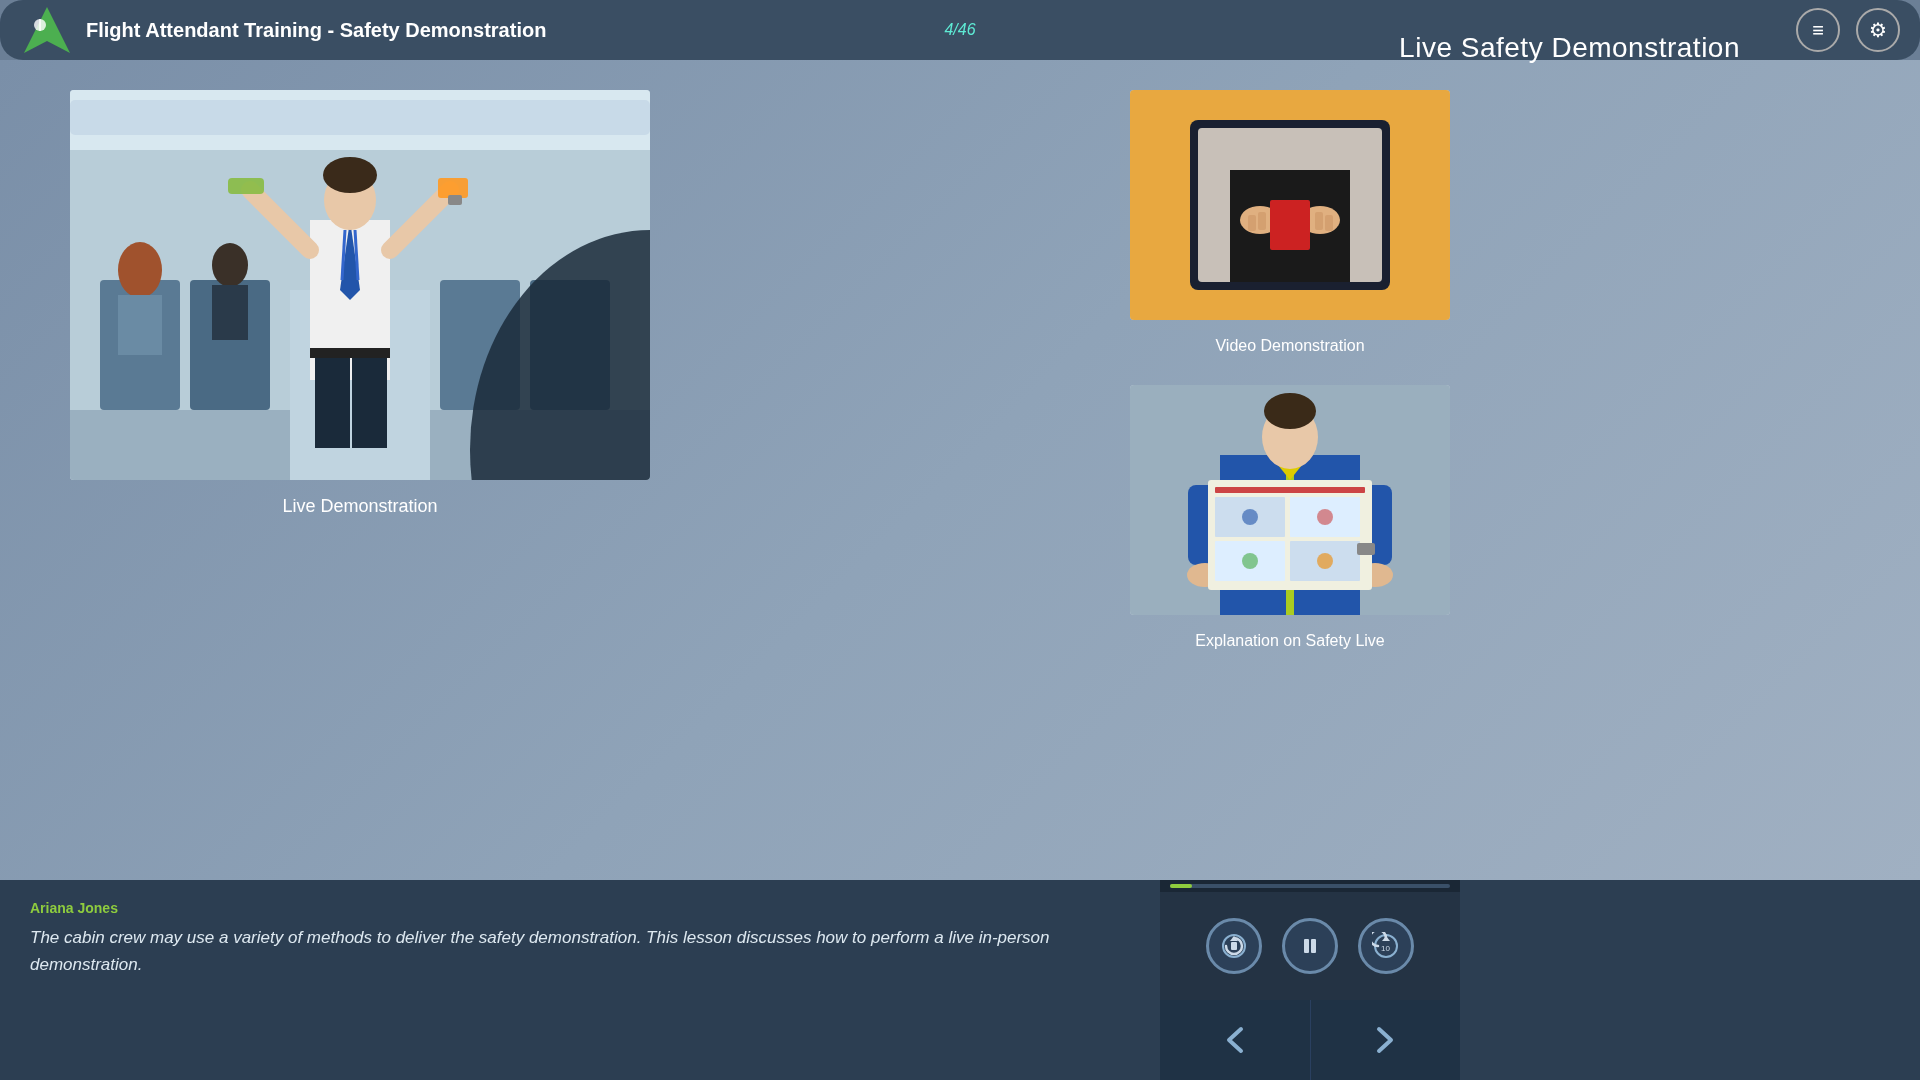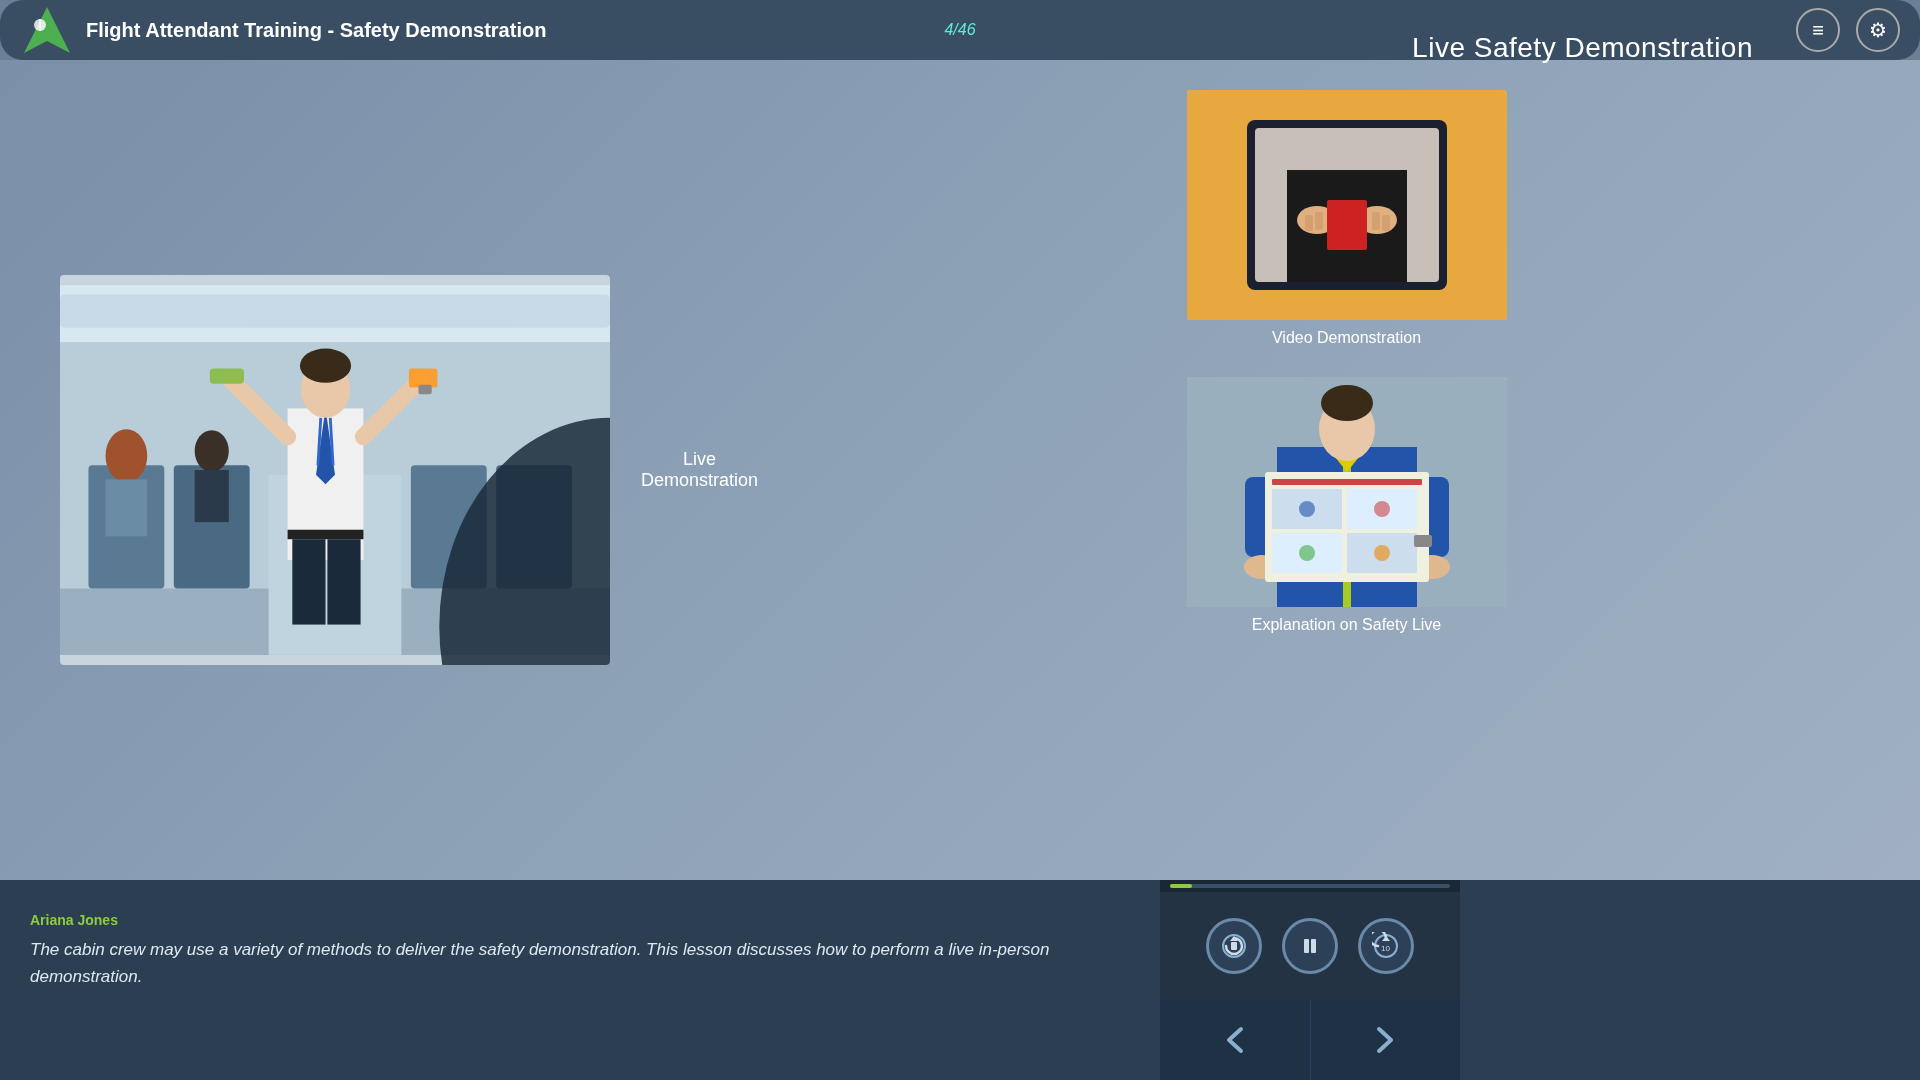--- a/index.html
+++ b/index.html
@@ -43,21 +43,21 @@
     #slide-counter {
       position: absolute;
       left: 50%;
       transform: translateX(-50%);
       color: #5eead4;
       font-size: 16px;
       font-style: italic;
     }
     #header-lesson-title {
       position: absolute;
-      right: 167px;
+      right: 180px;
       color: #fff;
       font-size: 28px;
       font-weight: 300;
       letter-spacing: 0.5px;
       margin-top: 36px;
     }
     #header-icons {
       position: absolute;
       right: 20px;
       display: flex;
@@ -85,21 +85,21 @@
       display: flex;
       padding: 30px 60px;
       gap: 60px;
       background: linear-gradient(135deg, #7a8fa8 0%, #8fa3b8 50%, #a0b0c2 100%);
     }
 
     
     #left-panel {
       flex: 0 0 600px;
       display: flex;
-      flex-direction: row;
+      flex-direction: column;
       align-items: center;
       gap: 16px;
     }
     #main-image {
       width: 580px;
       height: 390px;
       background: #c8d4de;
       border-radius: 4px;
       overflow: hidden;
       position: relative;
@@ -115,21 +115,21 @@
       flex: 1;
       display: flex;
       flex-direction: column;
       gap: 30px;
       padding-top: 0;
     }
     .thumb-container {
       display: flex;
       flex-direction: column;
       align-items: center;
-      gap: 9px;
+      gap: 17px;
     }
     .thumb-image {
       width: 320px;
       height: 230px;
       background: #c8d4de;
       border-radius: 4px;
       overflow: hidden;
     }
     .thumb-label {
       color: #fff;
@@ -140,21 +140,21 @@
     
     #bottom-bar {
       width: 100%;
       height: 200px;
       background: #2c3e52;
       display: flex;
       position: relative;
     }
     #transcript-area {
       flex: 1;
-      padding: 32px 30px;
+      padding: 20px 30px;
       display: flex;
       flex-direction: column;
       gap: 8px;
       max-width: 1160px;
     }
     #narrator-name {
       color: #8ecc3e;
       font-size: 14px;
       font-weight: bold;
     }

